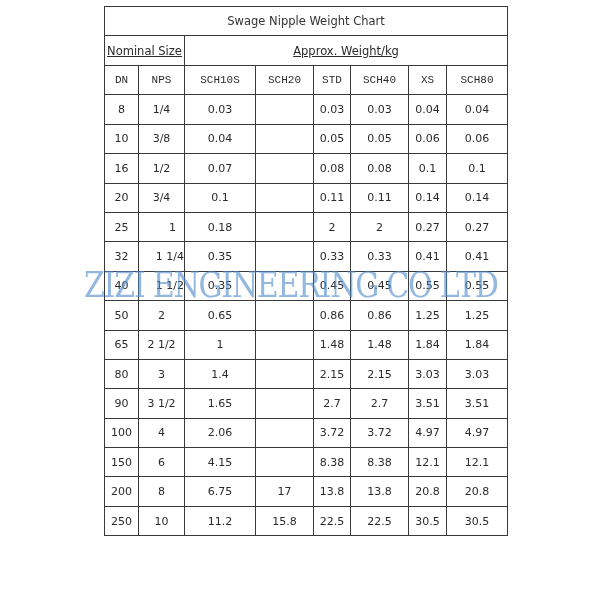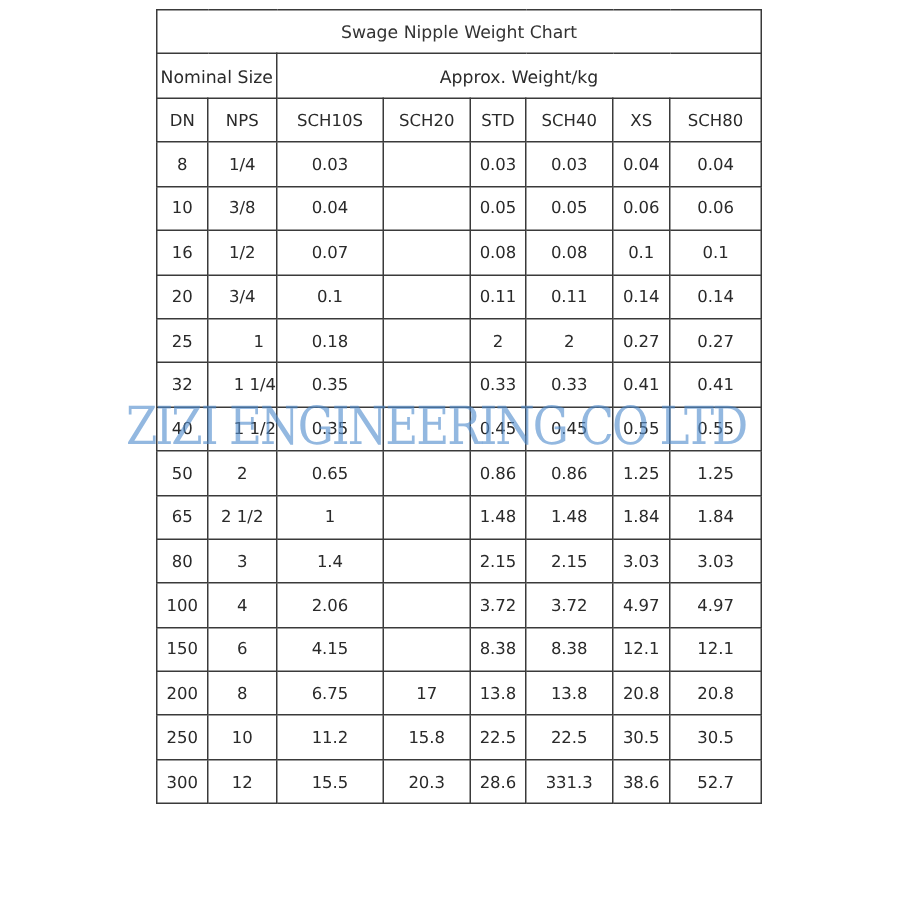--- a/index.html
+++ b/index.html
@@ -34,23 +34,25 @@
       overflow: hidden;
     }
     .chart-table tr.title-row td {
       height: 28px;
       font-size: 11.5px;
       color: #333;
     }
     .chart-table tr.group-row td {
       height: 29px;
       font-size: 11.5px;
+      text-decoration: underline;
     }
     .chart-table tr.head-row td {
       height: 28.4px;
+      font-family: Liberation Mono, monospace;
     }
     .chart-table td.nps-right {
       text-align: right;
       padding-right: 8px;
     }
     .chart-table td.nps-left {
       text-align: right;
       padding-left: 8px;
     }
     .watermark {
@@ -196,20 +198,30 @@
         <td>80</td>
         <td>3</td>
         <td>1.4</td>
         <td></td>
         <td>2.15</td>
         <td>2.15</td>
         <td>3.03</td>
         <td>3.03</td>
       </tr>
       <tr class="data-row">
+        <td>90</td>
+        <td>3 1/2</td>
+        <td>1.65</td>
+        <td></td>
+        <td>2.7</td>
+        <td>2.7</td>
+        <td>3.51</td>
+        <td>3.51</td>
+      </tr>
+      <tr class="data-row">
         <td>100</td>
         <td>4</td>
         <td>2.06</td>
         <td></td>
         <td>3.72</td>
         <td>3.72</td>
         <td>4.97</td>
         <td>4.97</td>
       </tr>
       <tr class="data-row">
@@ -235,26 +247,16 @@
       <tr class="data-row">
         <td>250</td>
         <td>10</td>
         <td>11.2</td>
         <td>15.8</td>
         <td>22.5</td>
         <td>22.5</td>
         <td>30.5</td>
         <td>30.5</td>
       </tr>
-      <tr class="data-row">
-        <td>300</td>
-        <td>12</td>
-        <td>15.5</td>
-        <td>20.3</td>
-        <td>28.6</td>
-        <td>331.3</td>
-        <td>38.6</td>
-        <td>52.7</td>
-      </tr>
     </tbody>
 </table>
 
 <div class="watermark">ZIZI ENGINEERING CO LTD</div>
 
 </body></html>

